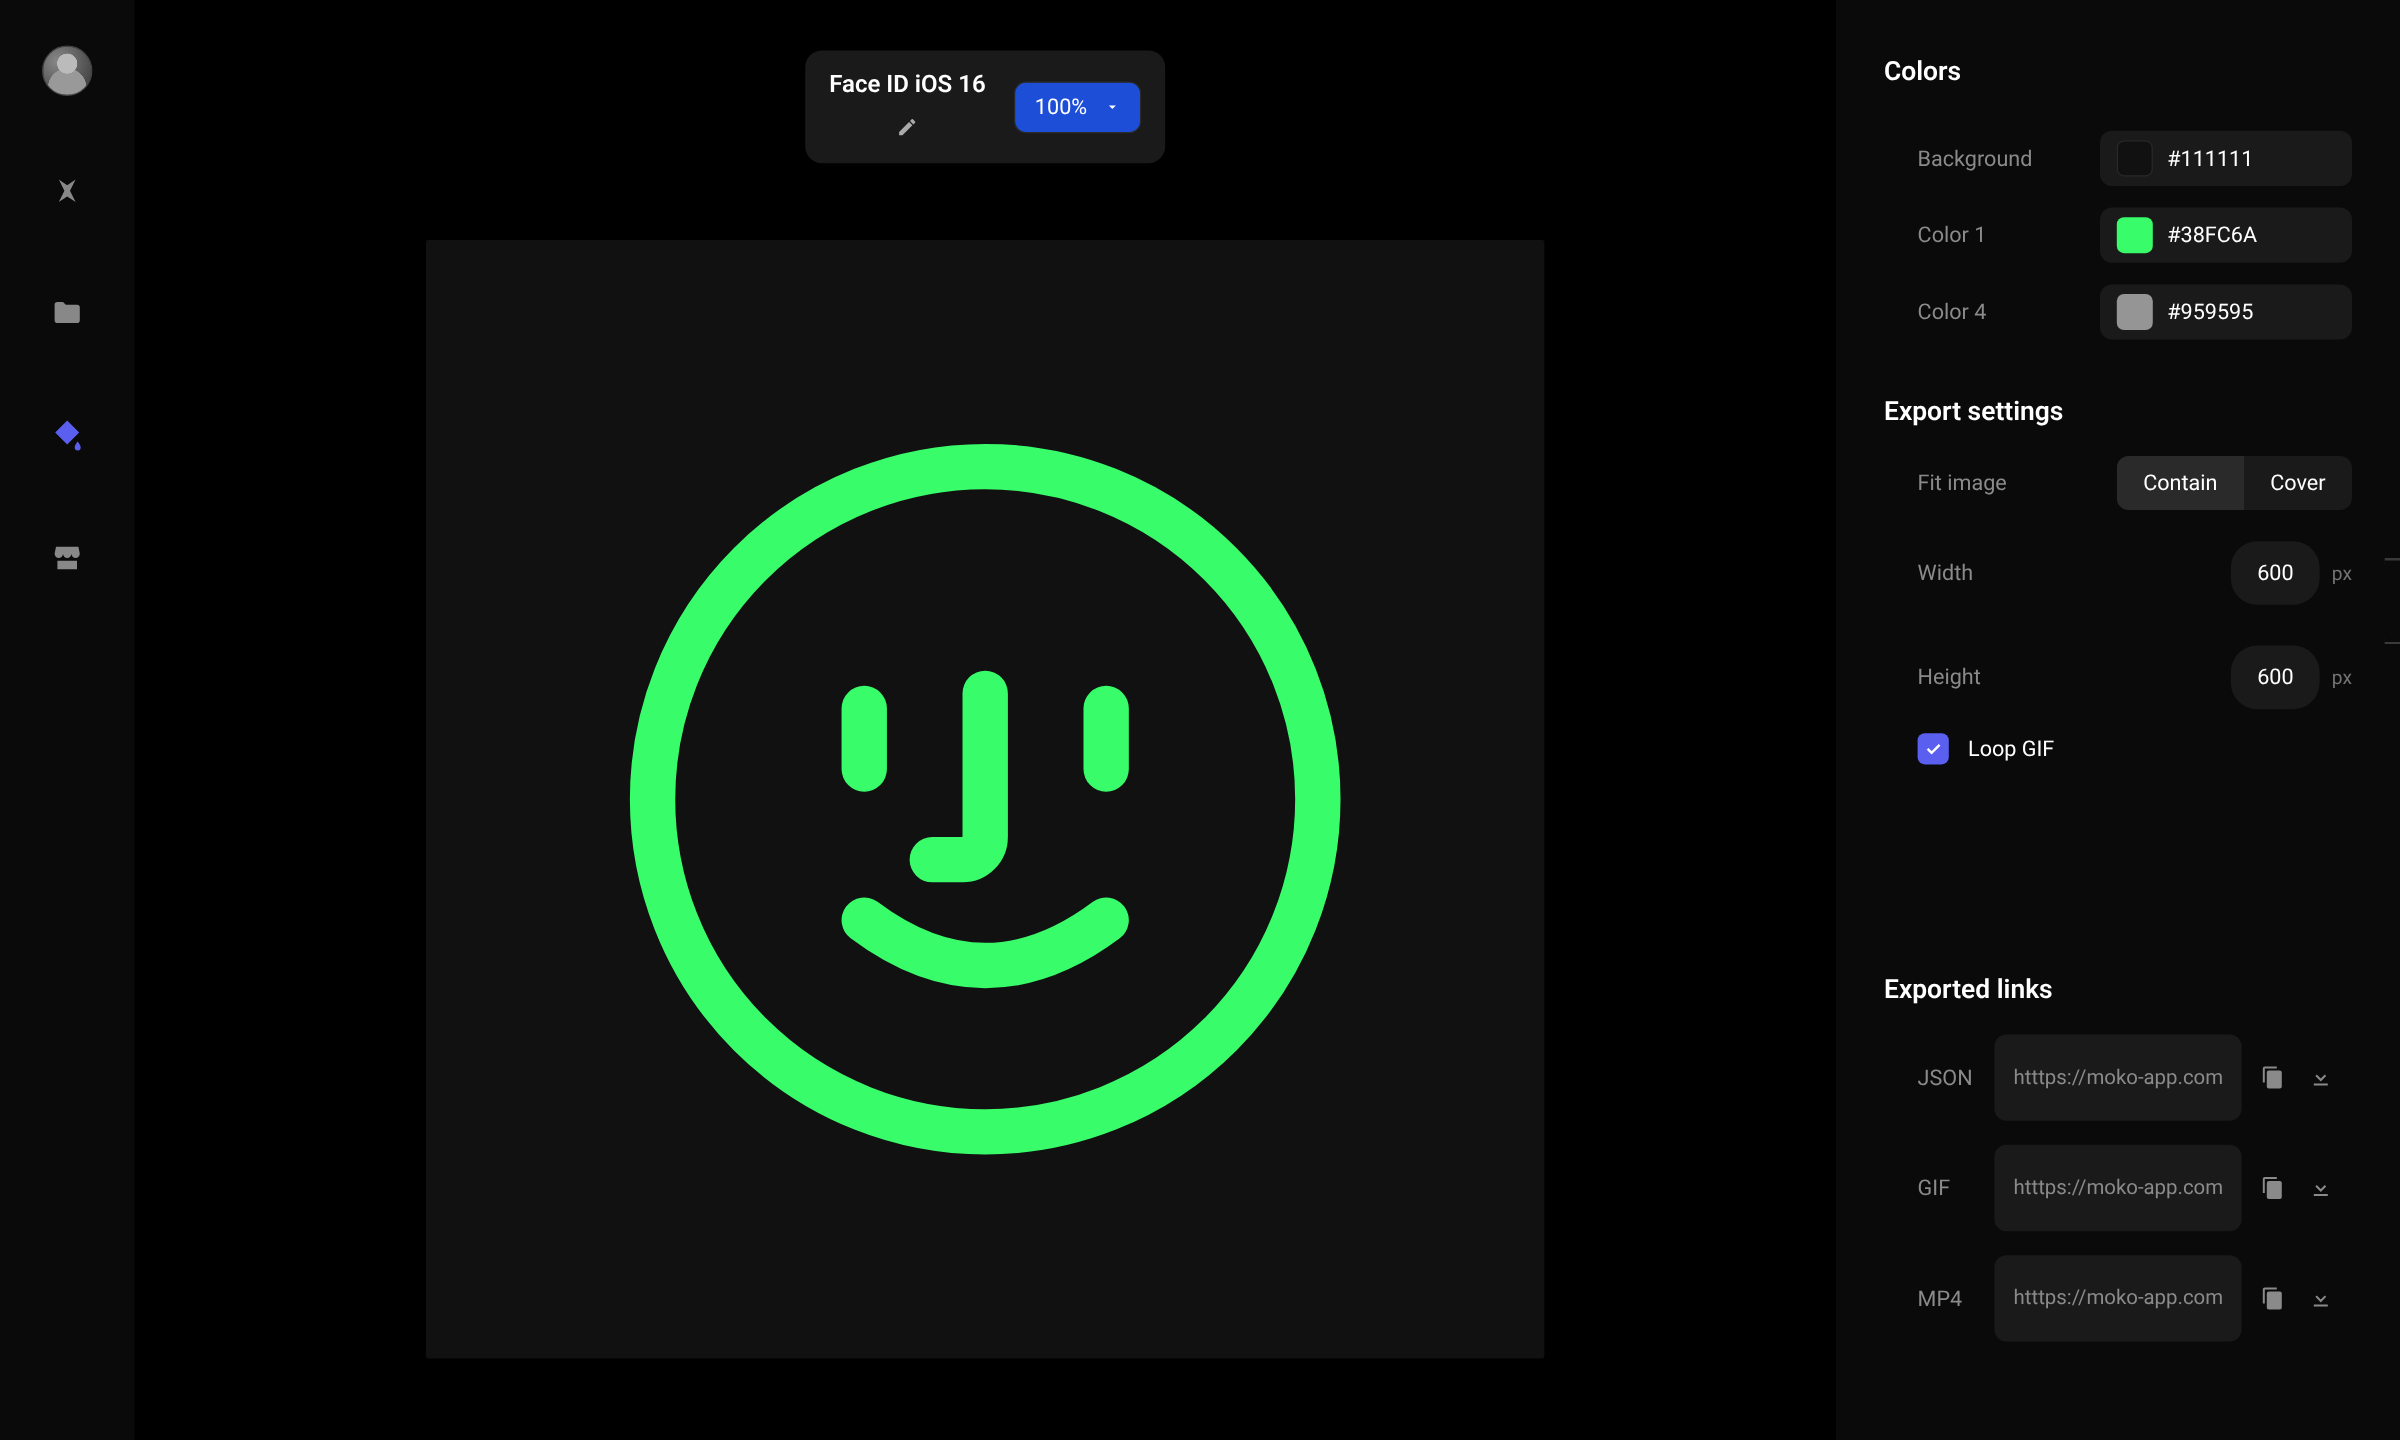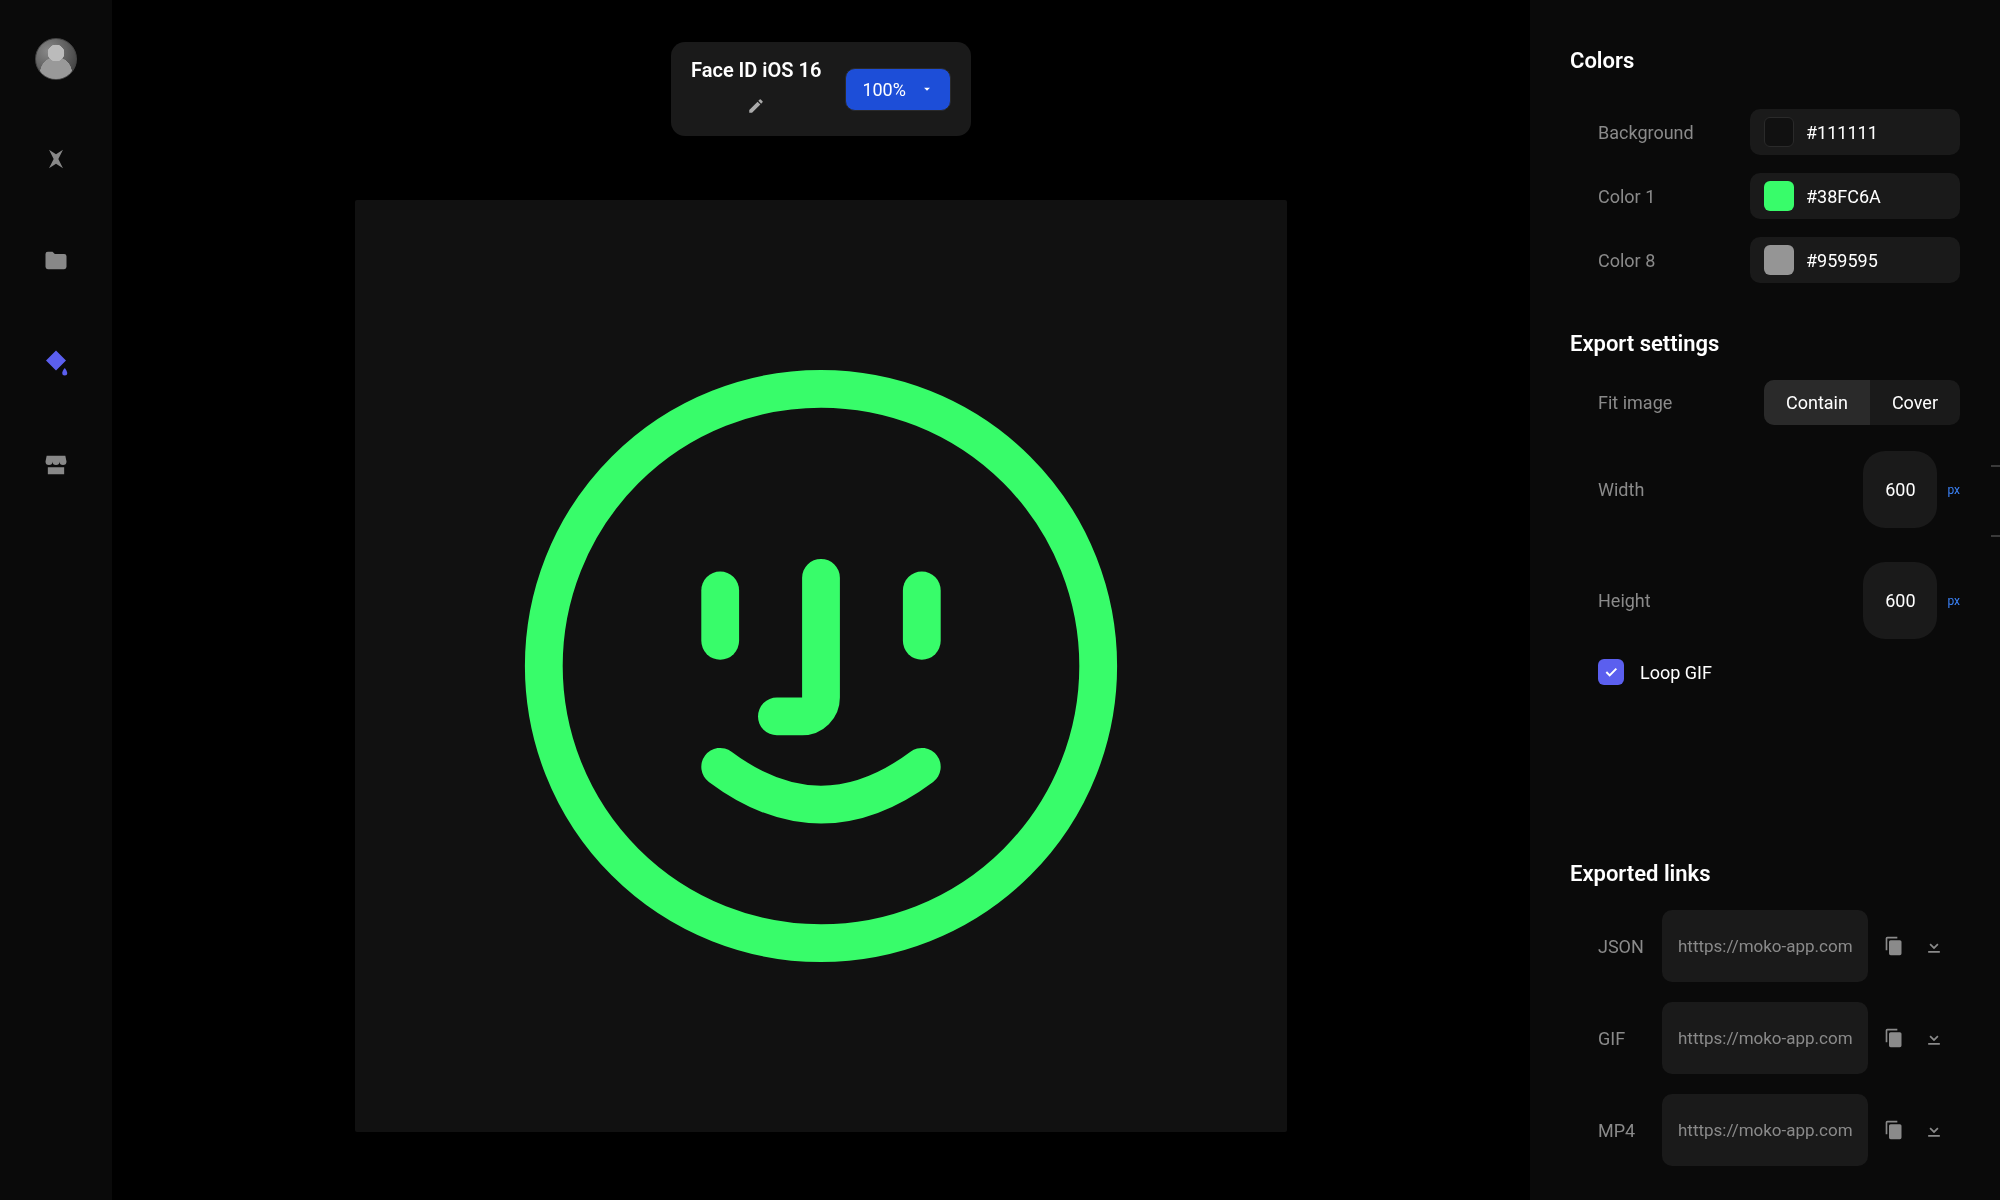--- a/index.html
+++ b/index.html
@@ -170,27 +170,27 @@
 
 .dim-row {
   display: flex;
   align-items: center;
   gap: 10px;
   position: relative;
 }
 .dim-input {
   background: #1a1a1a;
   border-radius: 22px;
-  padding: 28px 16px;
+  padding: 16px 16px;
   color: #fff;
   font-size: 18px;
   width: 74px;
   text-align: center;
 }
-.dim-unit { color: #3b82f6; font-size: 12px; }
+.dim-unit { color: #737373; font-size: 16px; }
 
 .dims-wrap { position: relative; }
 .lock-bracket {
   position: absolute;
   left: 128px;
   top: 14px;
   height: 72px;
   width: 24px;
   border-right: 2px solid #3a3a3a;
   border-top: 2px solid #3a3a3a;
@@ -330,21 +330,21 @@
 
   <div class="row">
     <span class="row-label">Color 1</span>
     <div class="color-pill">
       <div class="swatch" style="background:#38FC6A"></div>
       <span class="color-val">#38FC6A</span>
     </div>
   </div>
 
   <div class="row">
-    <span class="row-label">Color 8</span>
+    <span class="row-label">Color 4</span>
     <div class="color-pill">
       <div class="swatch" style="background:#959595"></div>
       <span class="color-val">#959595</span>
     </div>
   </div>
 
   <div class="export-section">
     <h3>Export settings</h3>
 
     <div class="row" style="margin-top:24px">

